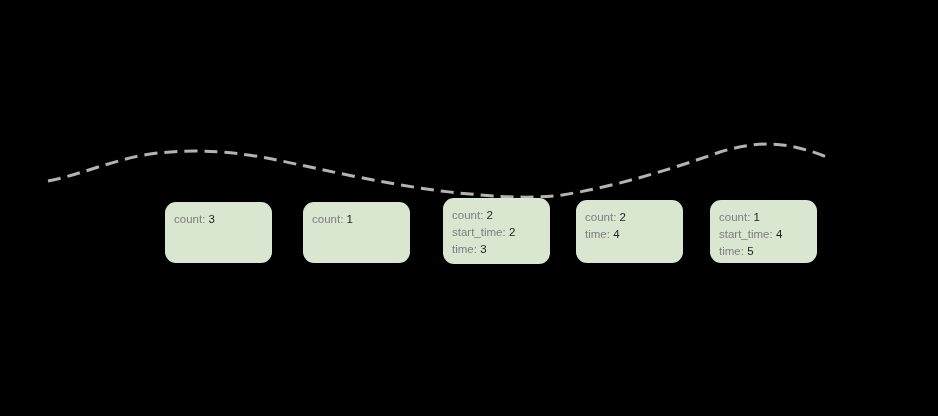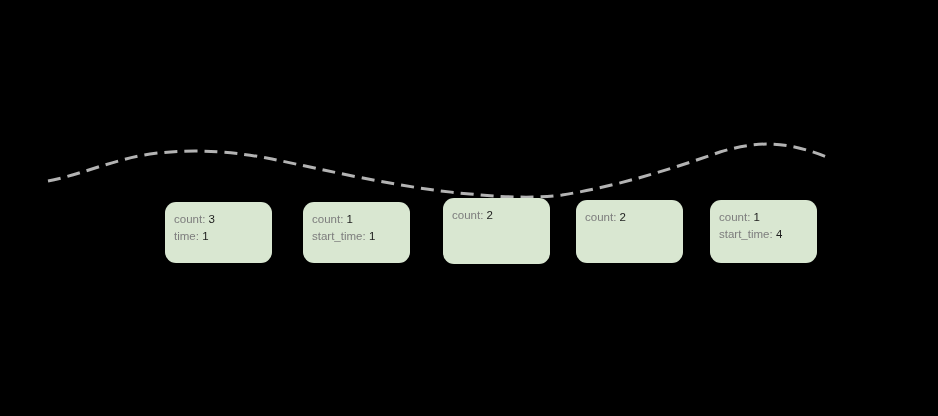--- a/index.html
+++ b/index.html
@@ -48,31 +48,33 @@
 
 <div id="canvas" style="width: 828px; height: 416px; background: rgb(0, 0, 0);">
 
   <svg id="trend-line" viewBox="0 0 938 416" xmlns="http://www.w3.org/2000/svg">
     <path id="trend-path" fill="none" stroke-linecap="butt" d="M 48 181 C 80 175, 112 160, 150 154 C 196 148, 236 152, 272 159 C 330 171, 400 188, 470 194 C 510 198, 540 198, 562 195 C 620 186, 680 166, 720 152 C 746 144, 768 142, 790 146 C 822 152, 850 168, 876 177 C 896 183, 912 178, 926 172" stroke="#b3b3b3" stroke-width="3" stroke-dasharray="13 7"></path>
   </svg>
 
   <div id="boxes-layer">
       <div class="event-box" style="left: 165px; top: 202px; width: 107px; height: 61px; background: rgb(217, 231, 209);">
         <div class="field-row"><span class="field-label">count:</span> <span class="field-value">3</span></div>
-        <div class="field-row"><span class="field-label">time:</span> <span class="field-value">1</span></div>
       </div>
       <div class="event-box" style="left: 303px; top: 202px; width: 107px; height: 61px; background: rgb(217, 231, 209);">
         <div class="field-row"><span class="field-label">count:</span> <span class="field-value">1</span></div>
-        <div class="field-row"><span class="field-label">start_time:</span> <span class="field-value">1</span></div>
       </div>
       <div class="event-box" style="left: 443px; top: 198px; width: 107px; height: 66px; background: rgb(217, 231, 209);">
         <div class="field-row"><span class="field-label">count:</span> <span class="field-value">2</span></div>
+        <div class="field-row"><span class="field-label">start_time:</span> <span class="field-value">2</span></div>
+        <div class="field-row"><span class="field-label">time:</span> <span class="field-value">3</span></div>
       </div>
       <div class="event-box" style="left: 576px; top: 200px; width: 107px; height: 63px; background: rgb(217, 231, 209);">
         <div class="field-row"><span class="field-label">count:</span> <span class="field-value">2</span></div>
+        <div class="field-row"><span class="field-label">time:</span> <span class="field-value">4</span></div>
       </div>
       <div class="event-box" style="left: 710px; top: 200px; width: 107px; height: 63px; background: rgb(217, 231, 209);">
         <div class="field-row"><span class="field-label">count:</span> <span class="field-value">1</span></div>
         <div class="field-row"><span class="field-label">start_time:</span> <span class="field-value">4</span></div>
+        <div class="field-row"><span class="field-label">time:</span> <span class="field-value">5</span></div>
       </div>
     </div>
 
 </div>
 
 </body></html>

